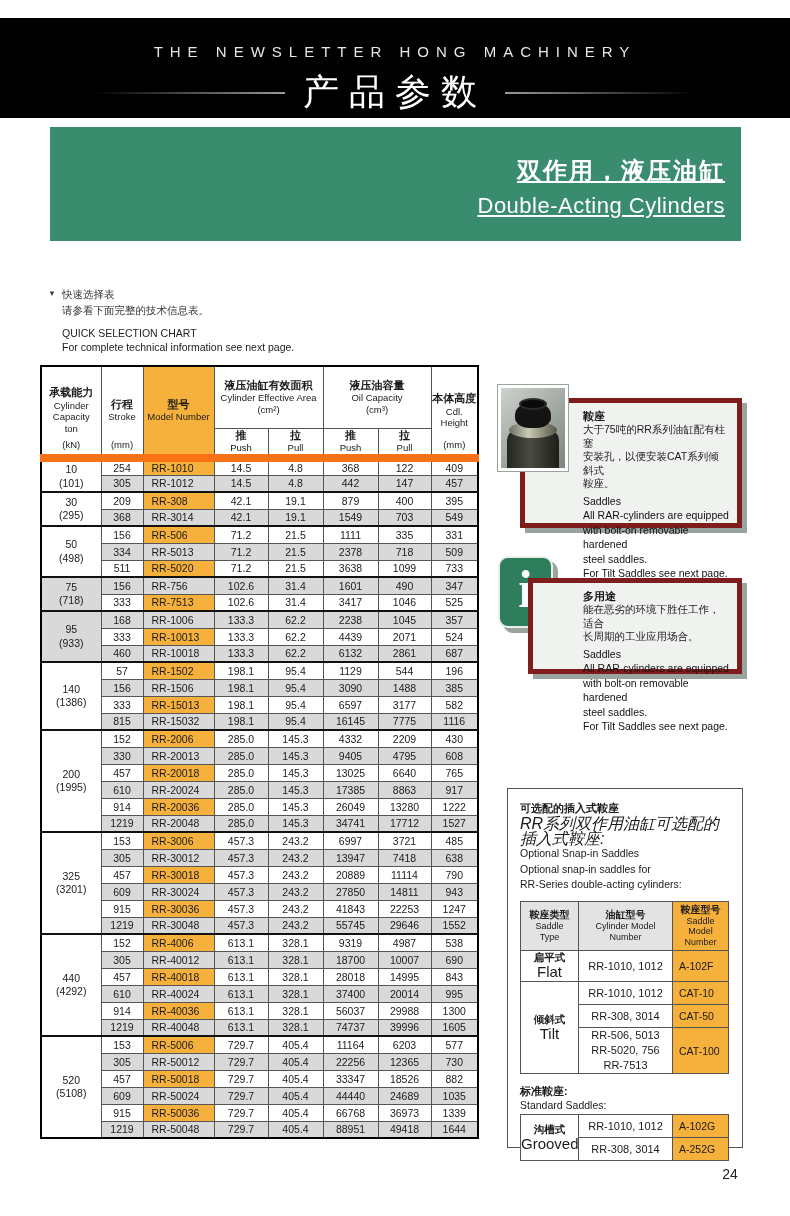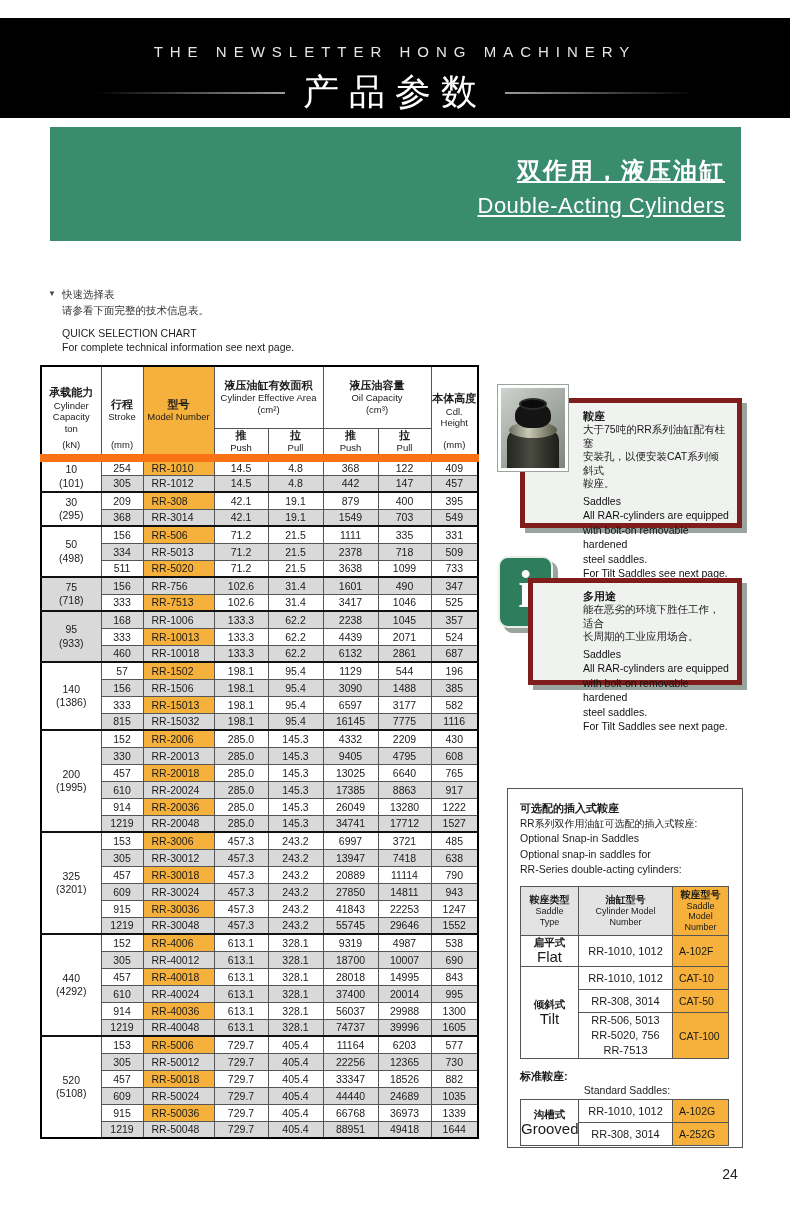--- a/index.html
+++ b/index.html
@@ -60,21 +60,21 @@
   .spec tbody tr.gstart td { border-top:2px solid #111; }
   .spec { border:2px solid #000; }
   .spec thead tr.h1 th { border-top:2px solid #000; }
   .spec thead tr.h2 th, .spec thead th[rowspan] { border-bottom:8px solid #f97316; }
   
   .shadow-box {
     position:absolute; background:#eff2ef; border:5px solid #7f1d1d;
     box-shadow:5px 5px 0 #9aa49e;
   }
   .box-saddles { left:520px; top:398px; width:222px; height:130px; padding:6px 8px 0 58px; }
-  .box-info    { left:528px; top:578px; width:214px; height:107px; padding:6px 8px 0 50px; }
+  .box-info    { left:528px; top:578px; width:214px; height:96px; padding:6px 8px 0 50px; }
   .bx-zh-t { font-weight:bold; font-size:11px; line-height:14px; }
   .bx-zh { font-size:10.5px; line-height:13.5px; }
   .bx-en { font-size:10.5px; line-height:14.5px; color:#111; }
   .bx-en-first { margin-top:3px; }
   
   .photo {
     position:absolute; left:498px; top:385px; width:70px; height:86px;
     background:linear-gradient(135deg,#cfd2cd 0%, #9ba19b 60%, #7e847e 100%);
     border:3px solid #fff; outline:1px solid #9aa49e; overflow:hidden;
   }
@@ -96,39 +96,39 @@
   .info-icon span {
     font-family:"Liberation Serif", serif; font-weight:bold; font-size:52px;
     color:#fff; line-height:1; margin-top:-4px;
   }
   
   .box-optional {
     position:absolute; left:507px; top:788px; width:236px; height:360px;
     background:#fff; border:1.5px solid #555; padding:12px 8px 0 12px;
   }
   .opt-zh-t { font-weight:bold; font-size:11px; line-height:15px; }
-  .opt-zh { font-size:10px; line-height:15px; }
+  .opt-zh { font-size:16px; line-height:15px;font-style:italic; }
   .opt-en { font-size:10.5px; line-height:15.5px; }
   
   table.mini { border-collapse:collapse; table-layout:fixed; font-size:10.5px; margin-top:8px; }
   .mini th, .mini td { border:1px solid #555; text-align:center; vertical-align:middle; line-height:1.2; background:#fff; }
   .mini th { font-weight:normal; padding:2px 0; }
   .mini .mh-zh { font-weight:bold; font-size:10px; }
   .mini .mh-en { font-size:9px; }
   .mini th.hdr { background:#e3e3e3; }
   .mini .or { background:#f6b13c !important; text-align:left; padding-left:6px; font-size:10.5px; }
   .mini td { height:23px; }
   .mini td.typec { background:#fff; }
   .mini .ty-zh { font-weight:bold; font-size:10.5px; }
   .mini .ty-en { font-size:15px; }
   .mini .mdl { font-size:11px; }
   .mini .multi div { line-height:15px; }
   .std-label { margin-top:10px; }
   .std-zh { font-weight:bold; font-size:11px; line-height:14px; }
-  .std-en { font-size:10.5px; line-height:14px;text-align:center; }
+  .std-en { font-size:10.5px; line-height:14px; }
   
   .pagenum { position:absolute; left:700px; top:1166px; width:60px; text-align:center; font-size:14px; color:#222; }
 </style>
 </head>
 <body>
 
 <div class="masthead">
   <div class="kicker">THE NEWSLETTER HONG MACHINERY</div>
   <div class="mast-title-row">
     <div class="mast-rule rule-l"></div>

